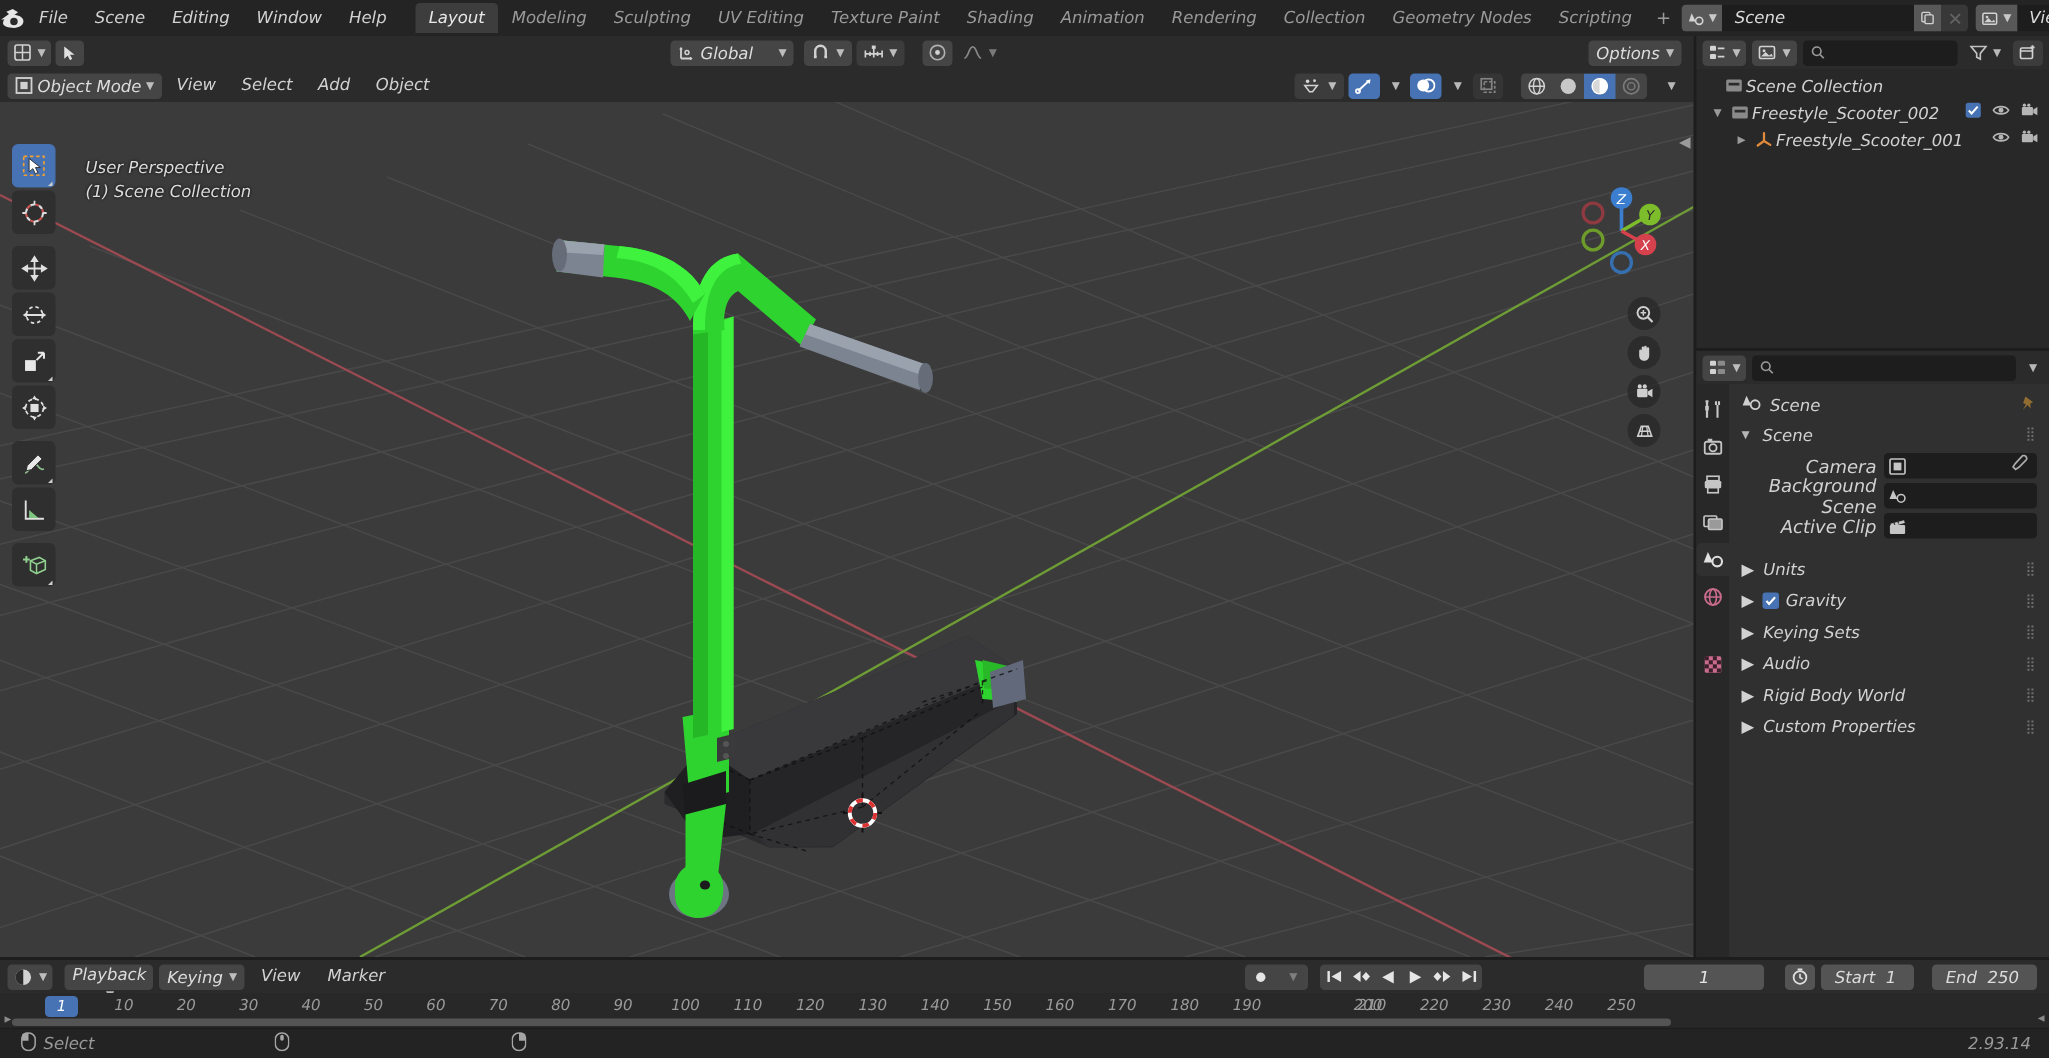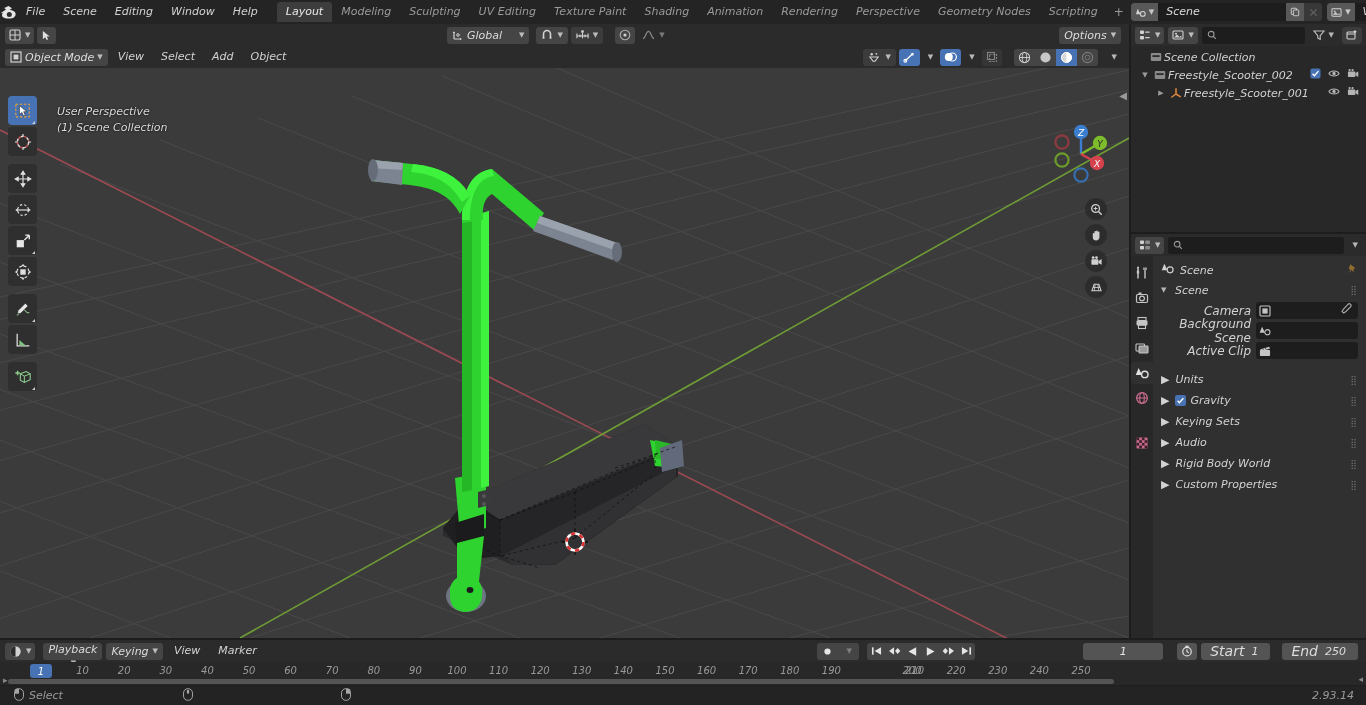--- a/index.html
+++ b/index.html
@@ -129,21 +129,21 @@
   .sub-panel { display:flex; align-items:center; height:21px; padding:0 8px; font-size:11px; color:#d2d2d2; gap:6px; }
   .cbox { width:11px; height:11px; background:#4772b3; border-radius:2px; display:flex; align-items:center; justify-content:center; }
 
   
   .timeline { position:absolute; left:0; top:640px; width:1366px; height:45px; background:#282828; }
   .tl-header { height:22px; background:#2b2b2b; display:flex; align-items:center; padding-left:5px; gap:4px; }
   .tl-playbtns { display:flex; align-items:center; background:#454545; border-radius:3px; overflow:hidden; height:17px; margin-left:4px; }
   .tl-playbtns .pb { width:18px; height:17px; display:flex; align-items:center; justify-content:center; }
   .tl-frame { height:17px; background:#545454; border-radius:3px; width:80px; display:flex; align-items:center; justify-content:center; font-size:11px; }
   .tl-se { height:17px; background:#545454; border-radius:3px; display:flex; align-items:center; overflow:hidden; }
-  .tl-se .lab { padding:0 7px 0 9px; font-size:14px; color:#dcdcdc; }
+  .tl-se .lab { padding:0 7px 0 9px; font-size:11px; color:#dcdcdc; }
   .tl-se .val { padding:0 12px 0 0; font-size:11px; color:#dcdcdc; }
   .tl-ruler { position:absolute; left:0; top:22px; width:1366px; height:23px; background:#282828; }
   .tick { position:absolute; top:3px; font-size:10px; color:#9a9a9a; transform:translateX(-50%); }
   .playhead-badge {
     position:absolute; top:2px; height:14px; min-width:22px; background:#4772b3; border-radius:3px;
     color:#fff; font-size:10px; display:flex; align-items:center; justify-content:center; transform:translateX(-50%);
   }
   .tl-scrollbar { position:absolute; left:8px; bottom:1px; height:5px; background:#545454; border-radius:3px; }
 
   
@@ -173,21 +173,21 @@
 
     <div class="ws-tabs">
       <div class="ws-tab active">Layout</div>
       <div class="ws-tab">Modeling</div>
       <div class="ws-tab">Sculpting</div>
       <div class="ws-tab">UV Editing</div>
       <div class="ws-tab">Texture Paint</div>
       <div class="ws-tab">Shading</div>
       <div class="ws-tab">Animation</div>
       <div class="ws-tab">Rendering</div>
-      <div class="ws-tab">Perspective</div>
+      <div class="ws-tab">Collection</div>
       <div class="ws-tab">Geometry Nodes</div>
       <div class="ws-tab">Scripting</div>
       <div class="ws-add">+</div>
     </div>
 
     <div class="topbar-right">
       <div class="id-block">
         <div class="id-icon-btn">
           <svg width="11" height="11" viewBox="0 0 12 12">
               <path d="M3 2 L6 8 L1 8 Z" fill="#d2d2d2"></path>

